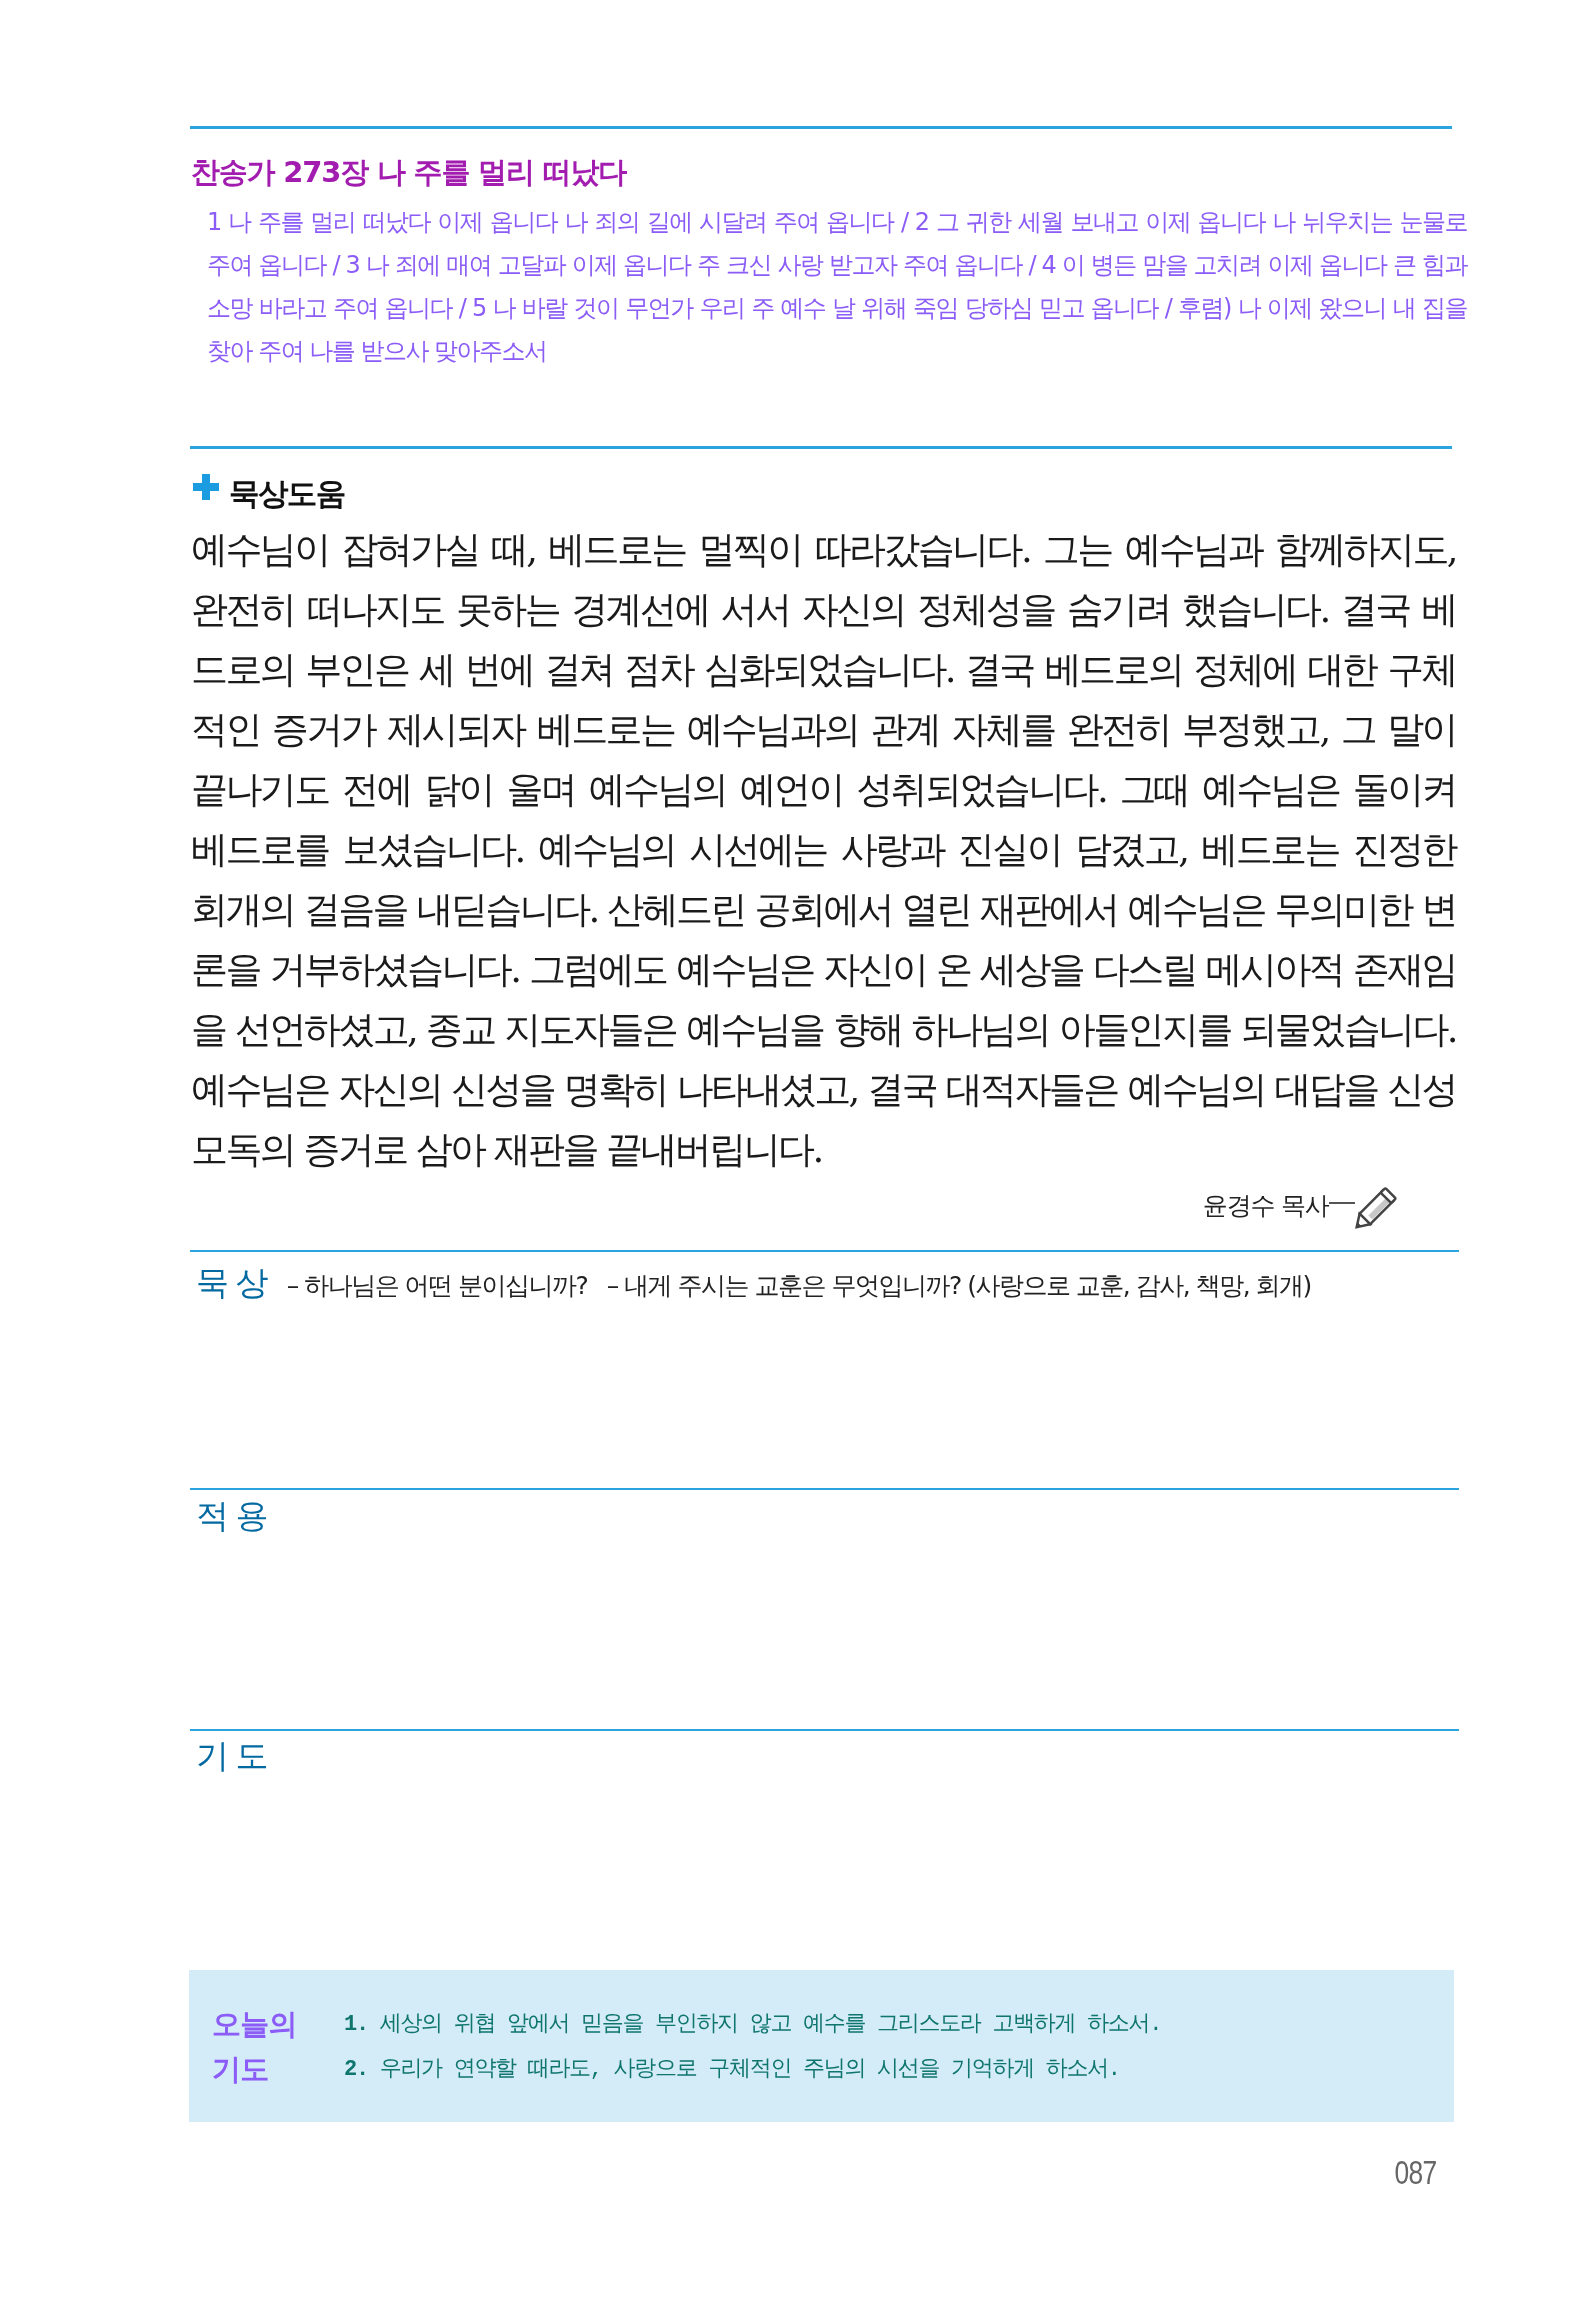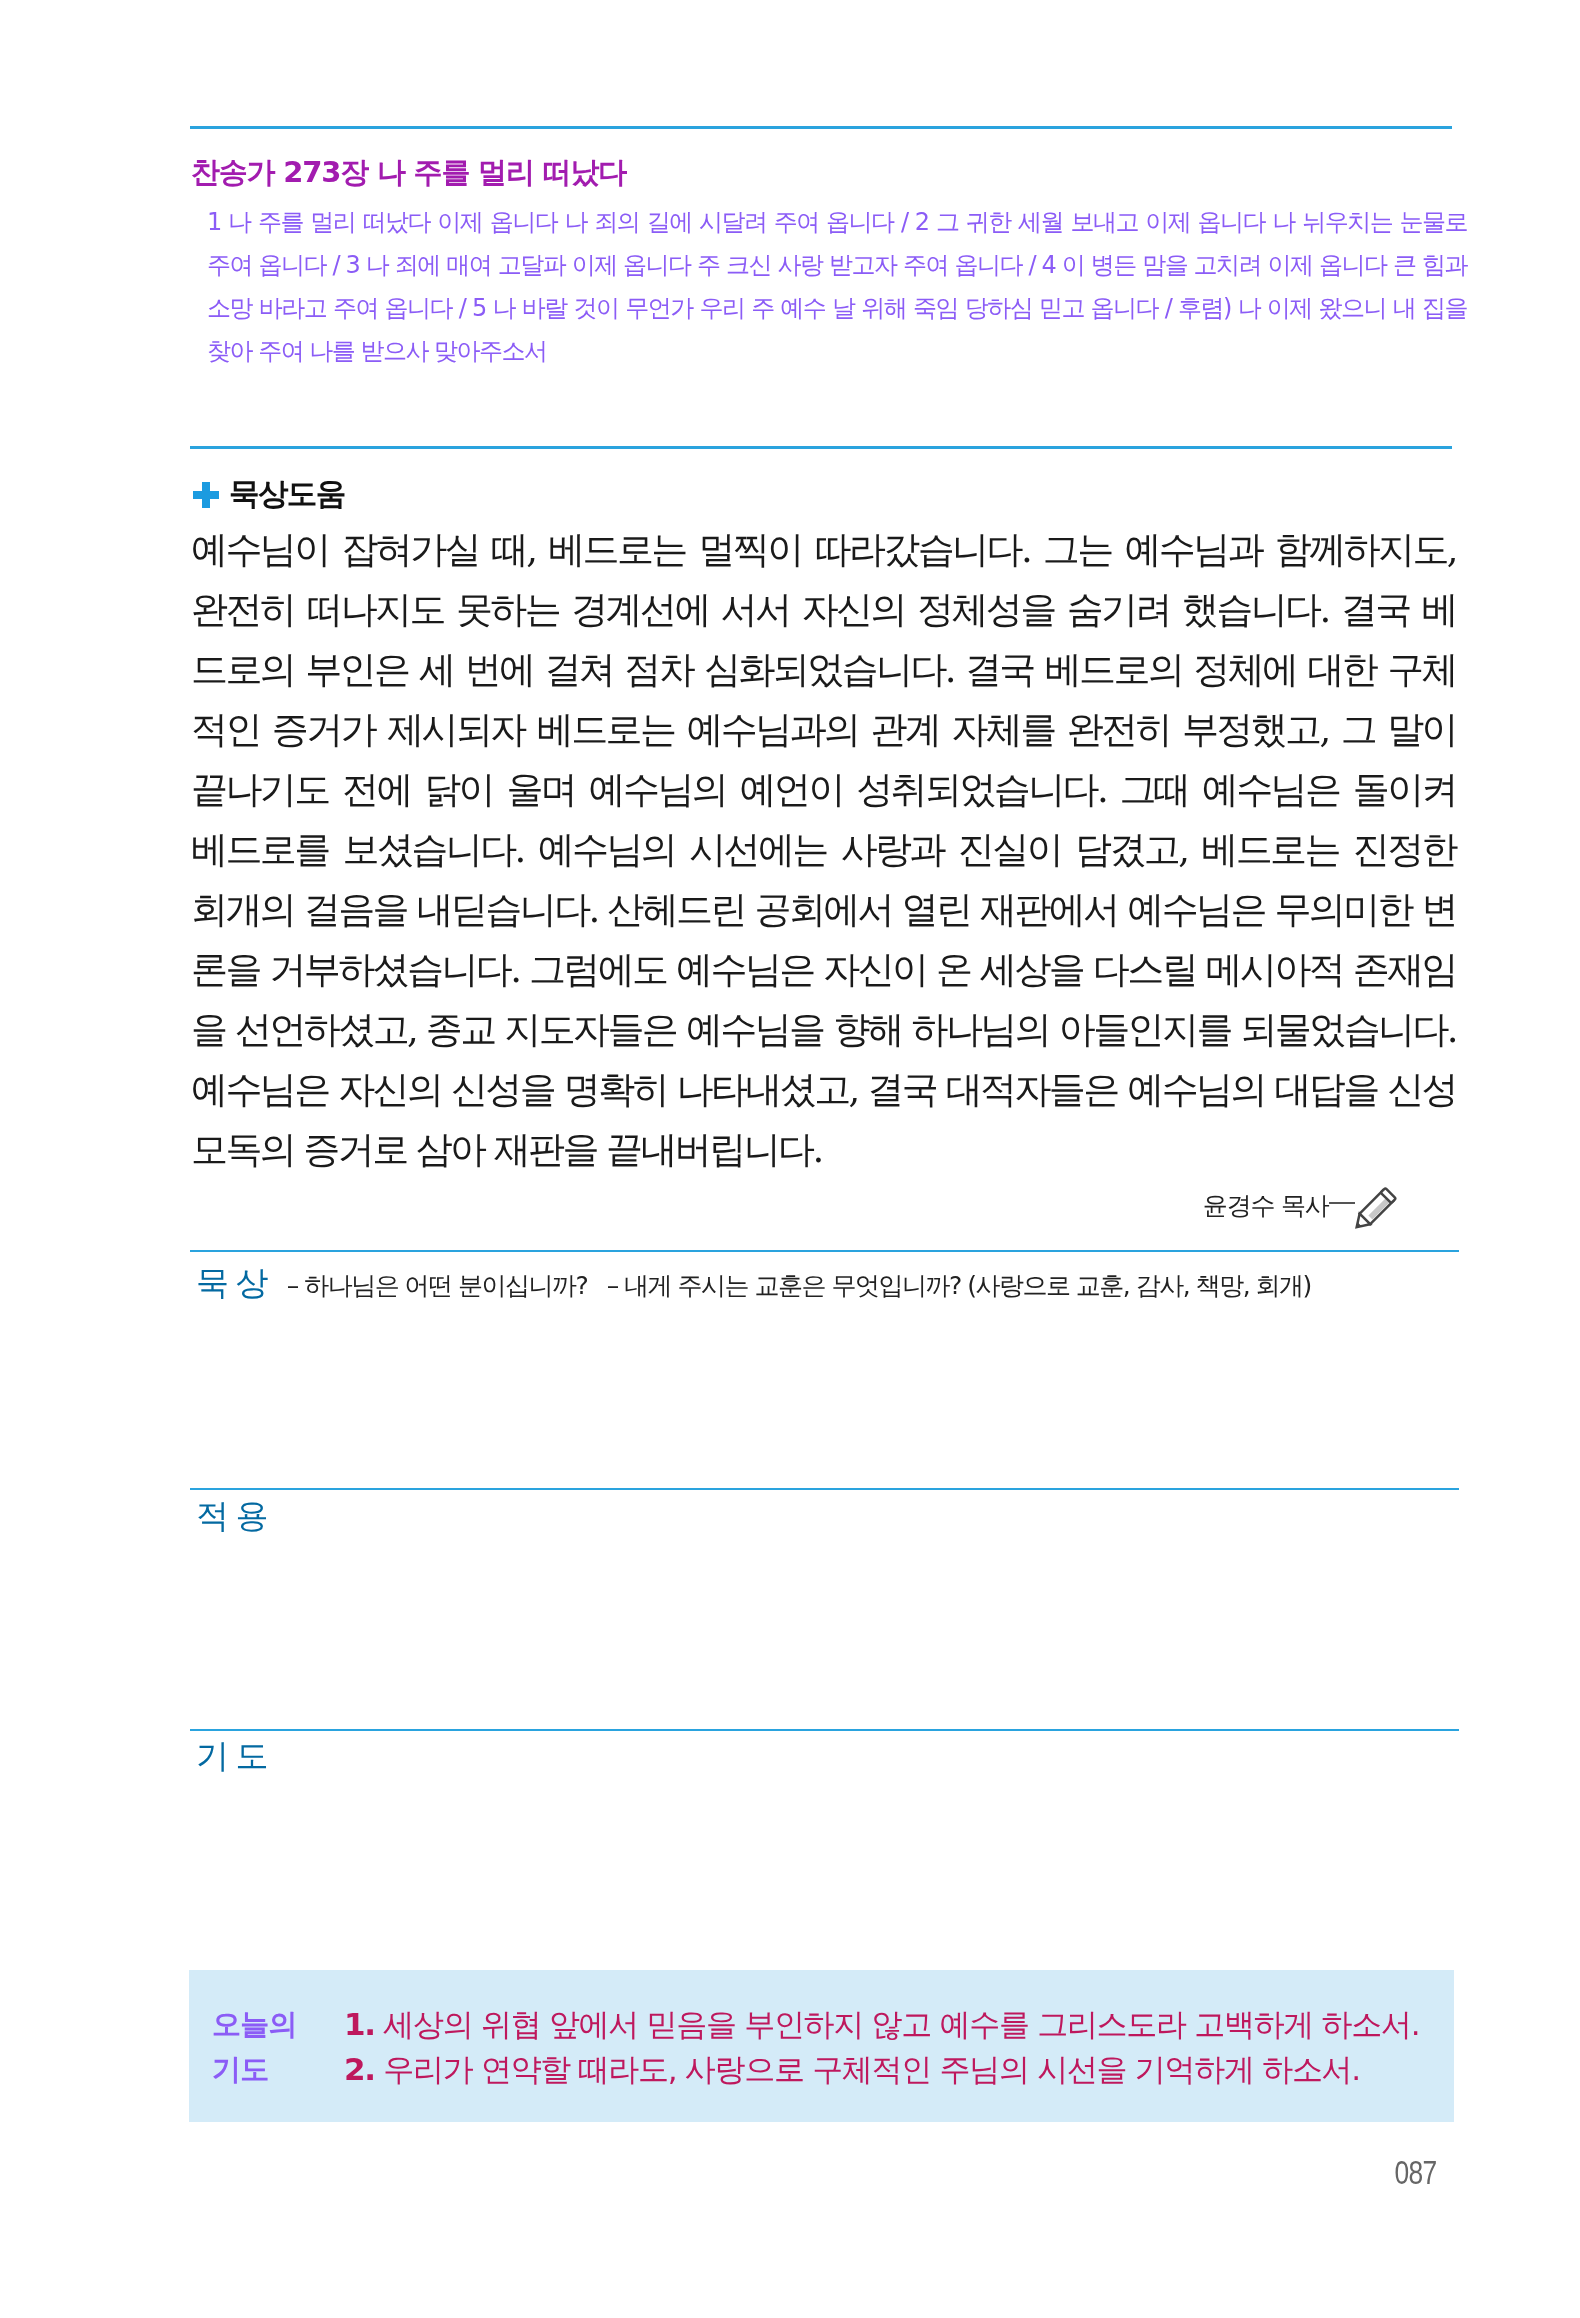--- a/index.html
+++ b/index.html
@@ -10,21 +10,21 @@
   .rule-thin { height: 1.6px; }
 
   
   .hymn-title { left: 191px; top: 153px; font-size: 29px; font-weight: bold;
                 letter-spacing: -1.2px; color: #a21caf; white-space: nowrap; }
   .hymn-body { left: 191px; top: 201px; width: 1260px; font-size: 24px;
                line-height: 43px; letter-spacing: -1.5px; color: #8b5cf6;
                text-align: justify; margin-left: 16px; }
 
   
-  .help-head { left: 193px; top: 474px; display: flex; align-items: center; }
+  .help-head { left: 193px; top: 474px; display: flex; }
   .plus-icon { width: 26px; height: 26px; position: relative; margin-right: 10px; }
   .plus-icon::before, .plus-icon::after { content: ""; position: absolute; background: #1b9be0; }
   .plus-icon::before { left: 9px; top: 0; width: 8.2px; height: 26px; }
   .plus-icon::after { left: 0; top: 9px; width: 26px; height: 8.2px; }
   .help-title { font-size: 30.5px; font-weight: bold; letter-spacing: -1.6px; color: #111; }
 
   .help-body { left: 191px; top: 520px; width: 1265px; font-family: "DejaVu Serif", "Liberation Serif", serif;
                font-size: 37px; line-height: 60px; letter-spacing: -2.6px; color: #1a1a1a;
                text-align: justify; text-align-last: left; }
 
@@ -36,21 +36,21 @@
   
   .sec-label { font-size: 33px; color: #0369a1; letter-spacing: 6.6px; font-weight: bold; }
   .sec-label.light { font-weight: normal; }
   .meditate-row { left: 196px; top: 1261px; display: flex; align-items: baseline; }
   .meditate-q { font-size: 25px; letter-spacing: -1.5px; color: #222; margin-left: 11.5px; white-space: pre; }
 
   
   .prayer-box { left: 189px; top: 1970px; width: 1265px; height: 152px; background: #d4ebf8; }
   .prayer-label { left: 212px; top: 2002px; font-size: 29px; font-weight: bold; color: #8b5cf6;
                   line-height: 45px; letter-spacing: -0.8px; }
-  .prayer-items { left: 344px; top: 2002px; font-size: 31px; line-height: 45px; letter-spacing: -1.3px; color: #be185d; }
+  .prayer-items { left: 344px; top: 2002px; font-size: 22px; line-height: 45px; letter-spacing: -1.3px; color: #0f766e; font-family: Liberation Mono, monospace; }
   .prayer-items b { font-weight: bold; }
 
   .page-num { right: 144px; top: 2154px; font-size: 33px; color: #666; letter-spacing: -0.8px;
               font-family: "Liberation Sans", "DejaVu Sans", sans-serif; transform: scaleX(0.8); transform-origin: right; }
 </style>
 </head>
 <body>
 
 <div class="rule" style="left:190px; top:126px; width:1262px;"></div>
 

